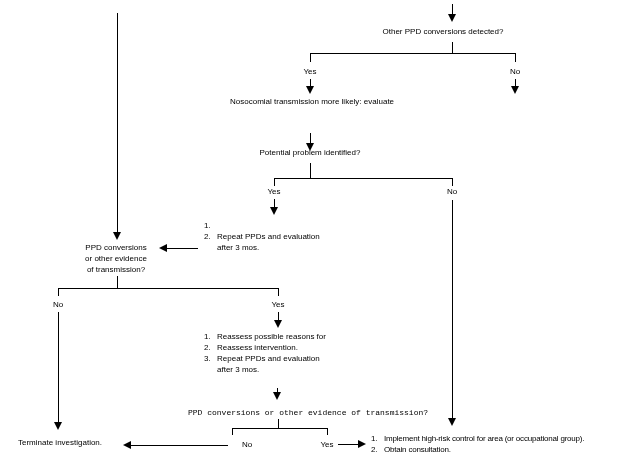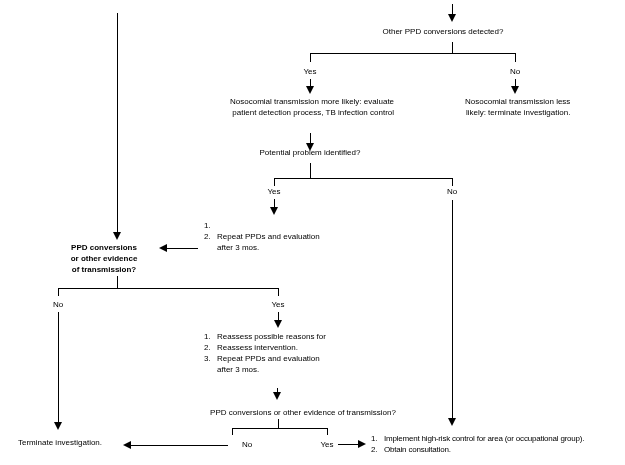--- a/index.html
+++ b/index.html
@@ -1,21 +1,21 @@
 <!DOCTYPE html>
 <html><head>
 <meta charset="utf-8">
 <style>
   html,body{margin:0;padding:0;background:#fff;}
   .canvas{
     position:relative;width:625px;height:465px;background:#ffffff;
     font-family:"Liberation Sans",sans-serif;font-size:8px;line-height:11px;
     color:#000;overflow:hidden;
   }
-  .t{position:absolute;white-space:nowrap;text-align:right;}
+  .t{position:absolute;white-space:nowrap;}
   .tc{text-align:center;}
   .vl{position:absolute;width:1px;background:#000;}
   .hl{position:absolute;height:1px;background:#000;}
   .ad{position:absolute;width:0;height:0;border-left:4px solid transparent;border-right:4px solid transparent;border-top:8px solid #000;}
   .al{position:absolute;width:0;height:0;border-top:4px solid transparent;border-bottom:4px solid transparent;border-right:8px solid #000;}
   .ar{position:absolute;width:0;height:0;border-top:4px solid transparent;border-bottom:4px solid transparent;border-left:8px solid #000;}
   .list{position:absolute;}
   .li{display:flex;}
   .li .n{width:13px;flex:none;}
   .hr{letter-spacing:-0.2px;}
@@ -38,27 +38,22 @@
   <div class="vl" style="left:515px;top:53px;height:9px;"></div>
   <div class="t tc" style="left:285px;top:66px;width:50px;">Yes</div>
   <div class="t tc" style="left:490px;top:66px;width:50px;">No</div>
   <div class="vl" style="left:310px;top:79px;height:8px;"></div>
   <div class="ad" style="left:306px;top:86px;"></div>
   <div class="vl" style="left:515px;top:79px;height:8px;"></div>
   <div class="ad" style="left:511px;top:86px;"></div>
 
   <div class="t" style="left:230px;top:96px;">
     <div>Nosocomial transmission more likely: evaluate</div>
-    <div>patient detection process, TB infection control</div>
   </div>
 
-  <div class="t" style="left:465px;top:96px;">
-    <div>Nosocomial transmission less</div>
-    <div>likely:  terminate investigation.</div>
-  </div>
 
   <div class="vl" style="left:310px;top:133px;height:11px;"></div>
   <div class="ad" style="left:306px;top:143px;"></div>
 
   <div class="t tc" style="left:235px;top:147px;width:150px;">Potential problem identified?</div>
   <div class="vl" style="left:310px;top:163px;height:15px;"></div>
   <div class="hl" style="left:274px;top:178px;width:179px;"></div>
   <div class="vl" style="left:274px;top:178px;height:8px;"></div>
   <div class="vl" style="left:452px;top:178px;height:8px;"></div>
   <div class="t tc" style="left:249px;top:186px;width:50px;">Yes</div>
@@ -78,21 +73,21 @@
       <span>
         <div>Repeat PPDs and evaluation</div>
         <div>after 3 mos.</div>
       </span>
     </div>
   </div>
 
   <div class="hl" style="left:167px;top:248px;width:31px;"></div>
   <div class="al" style="left:159px;top:244px;"></div>
 
-  <div class="t tc" style="left:54px;top:242px;width:100px;font-weight:bold;">
+  <div class="t tc" style="left:66px;top:242px;width:100px;">
     <div>PPD conversions</div>
     <div>or other evidence</div>
     <div>of transmission?</div>
   </div>
   <div class="vl" style="left:117px;top:276px;height:12px;"></div>
   <div class="hl" style="left:58px;top:288px;width:221px;"></div>
   <div class="vl" style="left:58px;top:288px;height:8px;"></div>
   <div class="vl" style="left:278px;top:288px;height:8px;"></div>
   <div class="t tc" style="left:38px;top:299px;width:40px;">No</div>
   <div class="t tc" style="left:253px;top:299px;width:50px;">Yes</div>
@@ -121,21 +116,21 @@
       <span>
         <div>Repeat PPDs and evaluation</div>
         <div>after 3 mos.</div>
       </span>
     </div>
   </div>
 
   <div class="vl" style="left:277px;top:388px;height:5px;"></div>
   <div class="ad" style="left:273px;top:392px;"></div>
 
-  <div class="t tc" style="left:188px;top:407px;width:230px;">PPD conversions or other evidence of transmission?</div>
+  <div class="t tc" style="left:188px;top:407px;width:230px;font-family:Liberation Mono, monospace;">PPD conversions or other evidence of transmission?</div>
   <div class="vl" style="left:278px;top:419px;height:9px;"></div>
   <div class="hl" style="left:232px;top:428px;width:96px;"></div>
   <div class="vl" style="left:232px;top:428px;height:7px;"></div>
   <div class="vl" style="left:327px;top:428px;height:7px;"></div>
   <div class="t tc" style="left:234px;top:439px;width:26px;">No</div>
   <div class="t tc" style="left:314px;top:439px;width:26px;">Yes</div>
 
   <div class="hl" style="left:131px;top:445px;width:97px;"></div>
   <div class="al" style="left:123px;top:441px;"></div>
   <div class="t" style="left:18px;top:437px;">Terminate investigation.</div>

